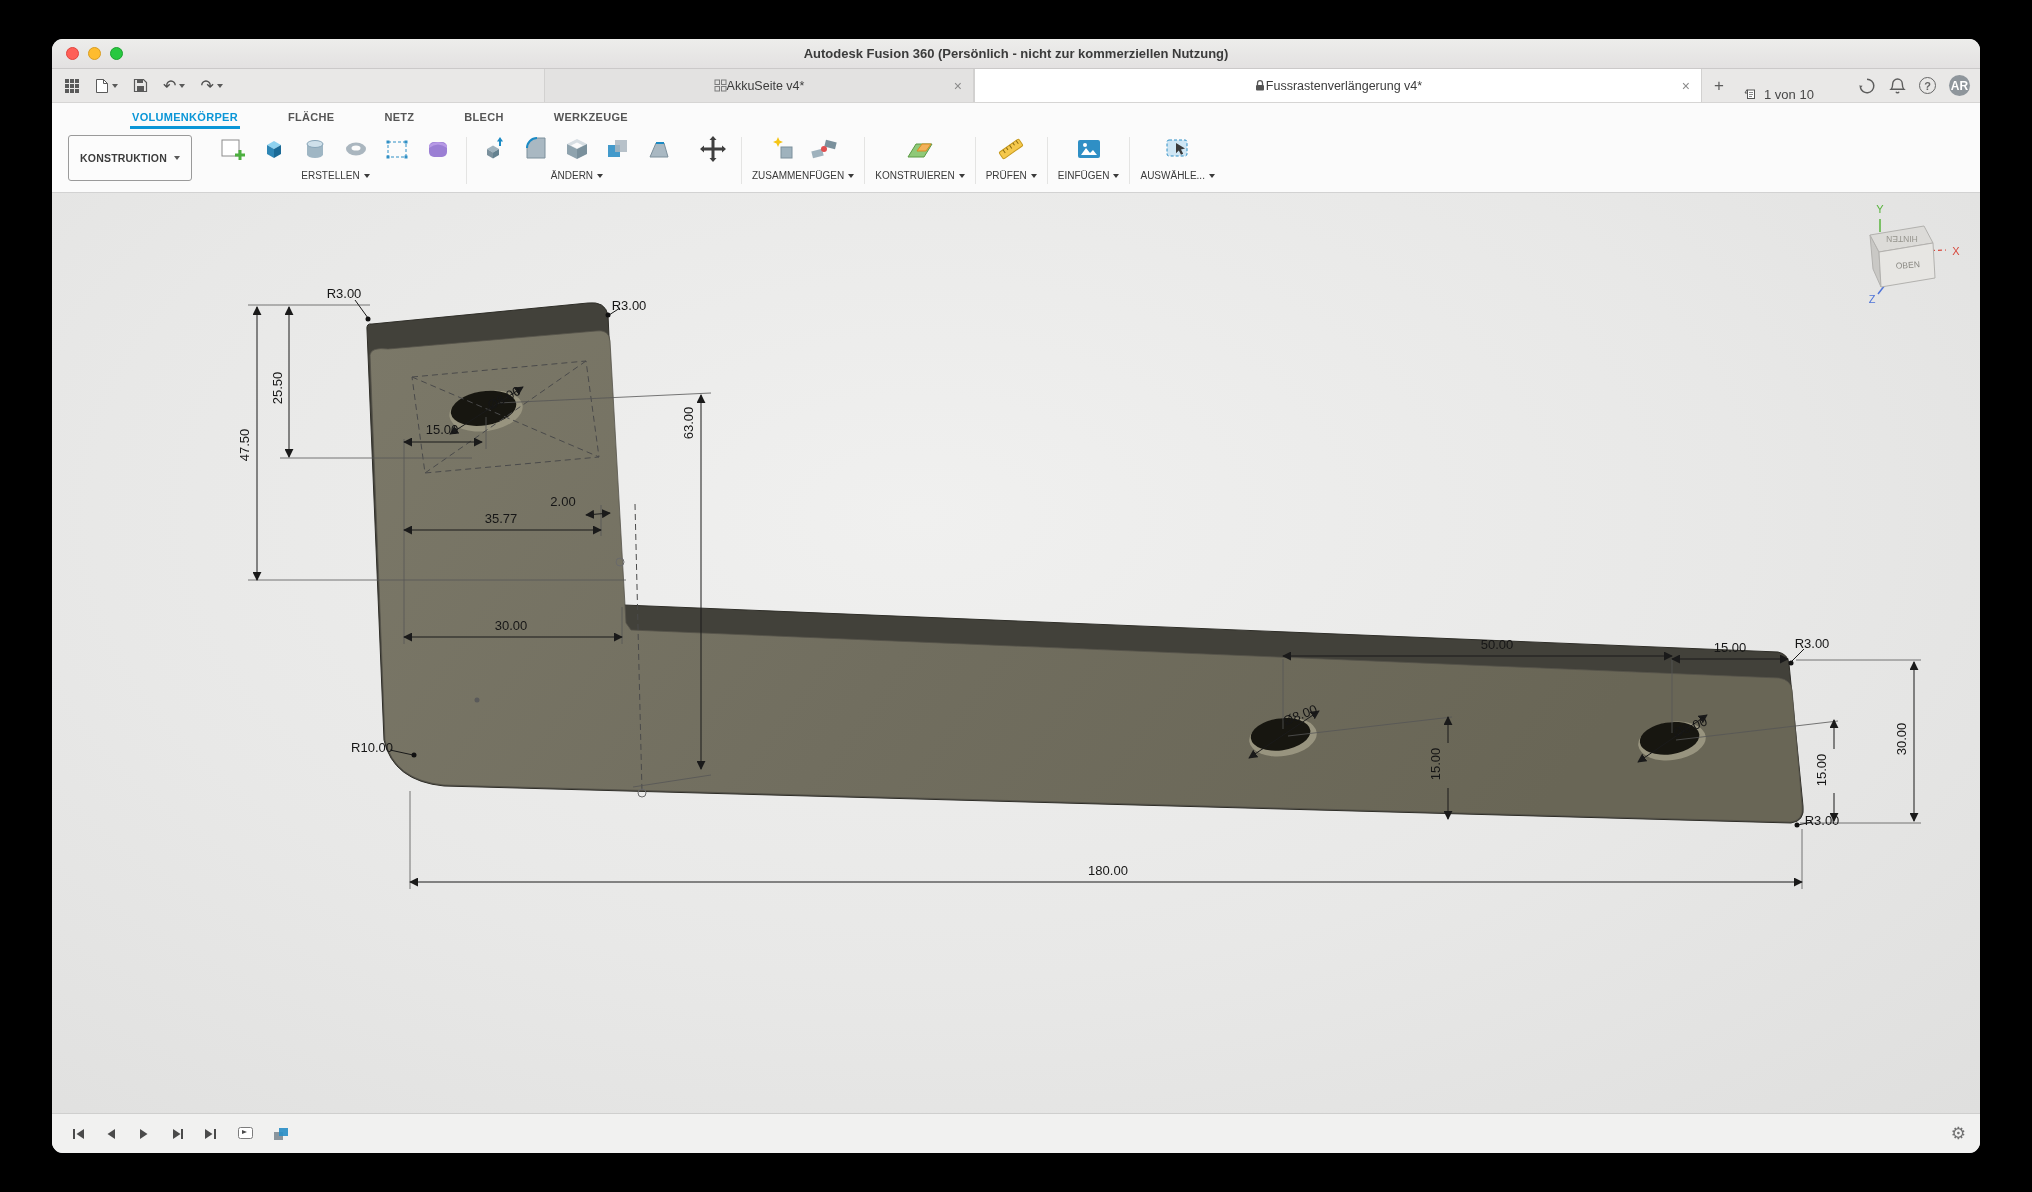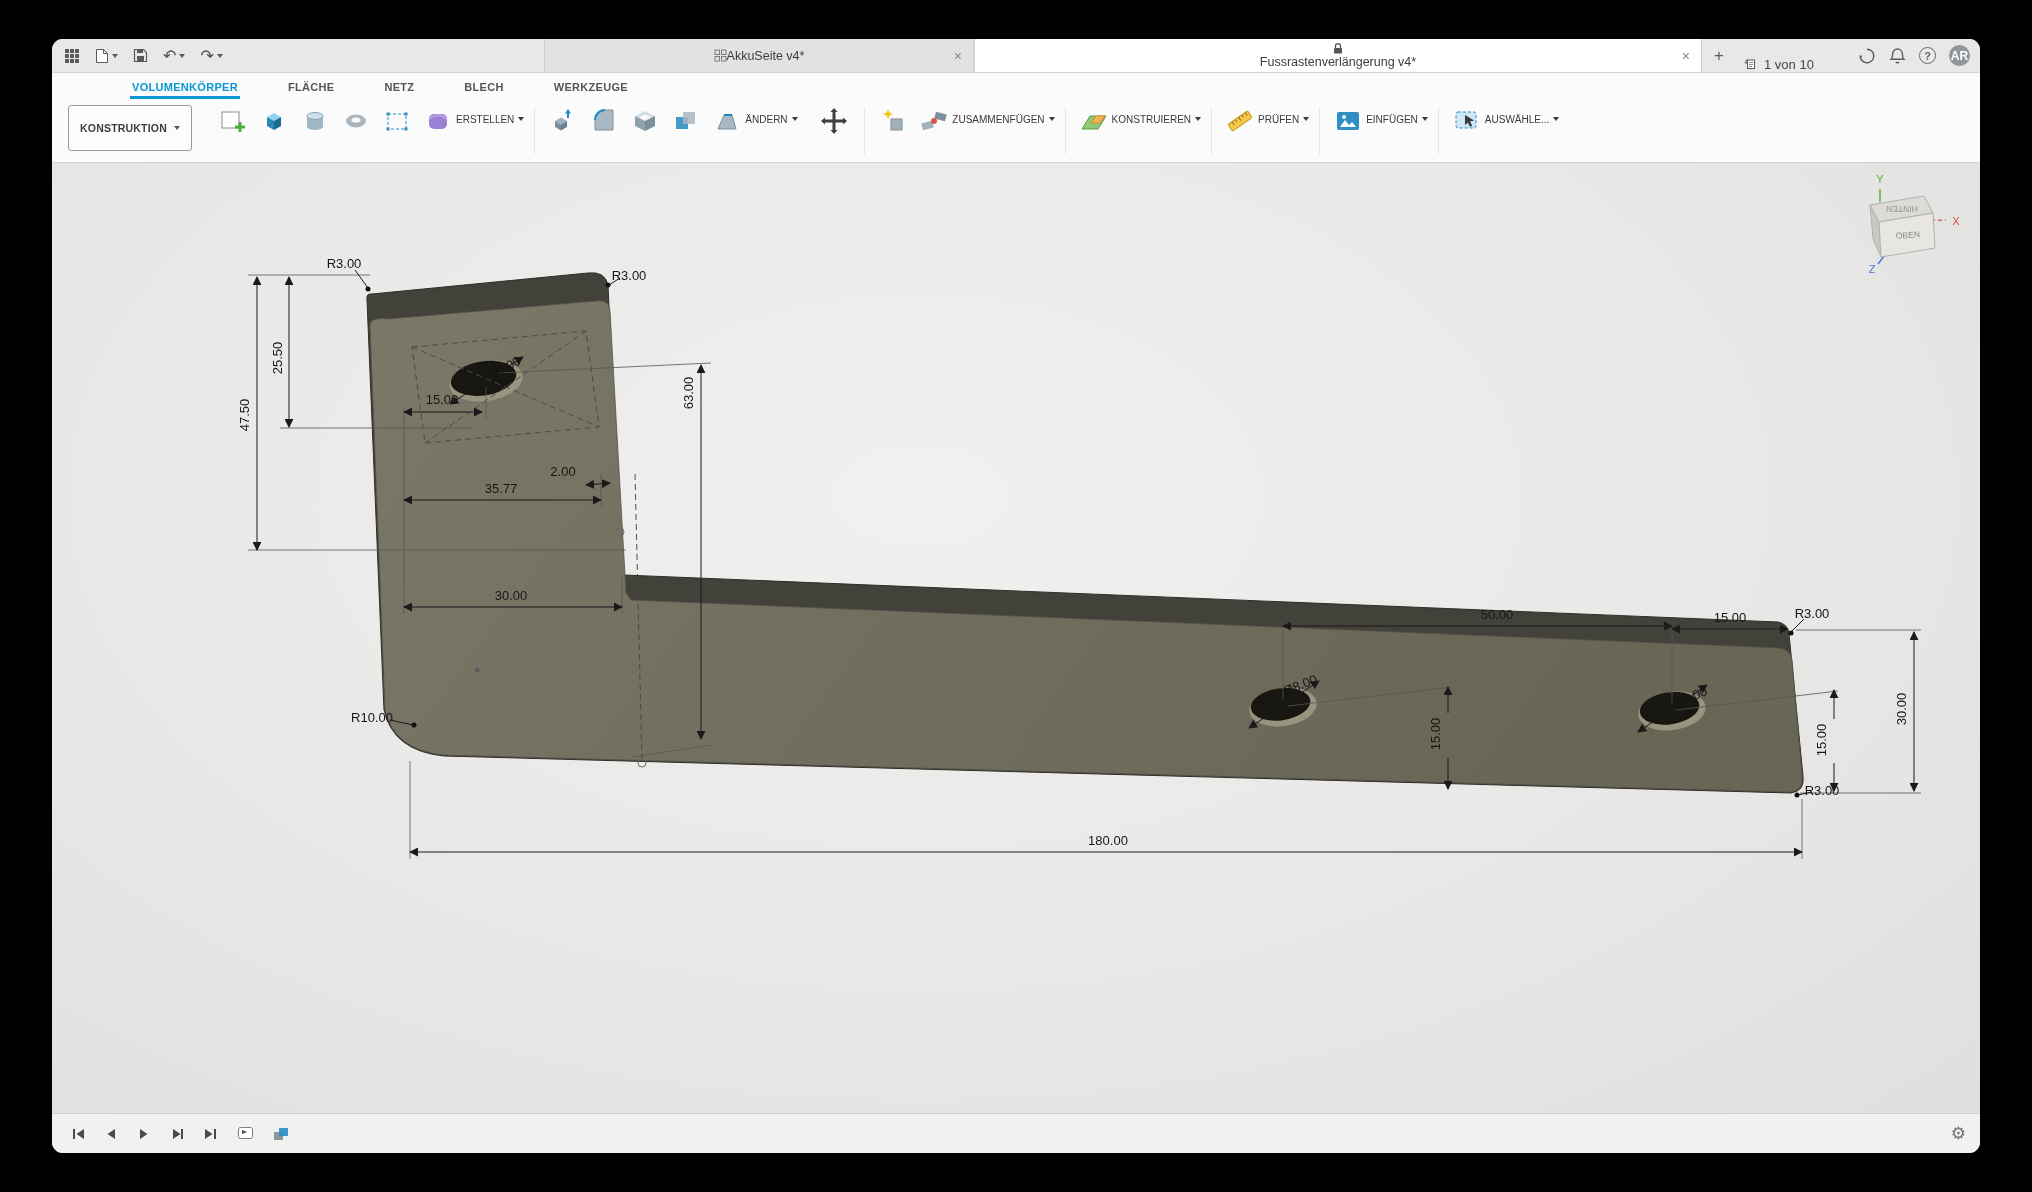--- a/index.html
+++ b/index.html
@@ -19,41 +19,41 @@
   .tabbar{height:33px;background:#e9e8e7;border-bottom:1px solid #d6d5d4;position:relative;flex:none;}
   .qat{position:absolute;left:12px;top:0;bottom:0;display:flex;align-items:center;gap:15px;color:#5a5a5a;}
   .qat .btn{display:flex;align-items:center;gap:3px;cursor:default;}
   .caret{width:0;height:0;border-left:3.5px solid transparent;border-right:3.5px solid transparent;
     border-top:4px solid #5a5a5a;}
   .glyph{font-size:16px;color:#4f4f4f;line-height:1;}
   .doc-tabs{position:absolute;left:492px;top:0;bottom:0;display:flex;align-items:stretch;}
   .dtab{position:relative;display:flex;align-items:center;justify-content:center;
     font-size:12.5px;color:#3c3c3c;border-left:1px solid #d2d1d0;border-right:1px solid #d2d1d0;}
   .dtab.inactive{width:428px;background:#e3e2e1;}
-  .dtab.active{width:726px;background:#ffffff;flex-direction:column;}
+  .dtab.active{width:726px;background:#ffffff;}
   .tab-close{position:absolute;right:11px;top:50%;transform:translateY(-50%);font-size:14px;color:#8a8a8a;}
   .plus{width:34px;display:flex;align-items:center;justify-content:center;font-size:17px;color:#5c5c5c;}
   .vcounter{display:flex;align-items:flex-end;gap:6px;font-size:13px;color:#474747;padding:0 8px;}
   .rightclu{position:absolute;right:10px;top:0;bottom:0;display:flex;align-items:center;gap:13px;}
   .helpc{width:17px;height:17px;border:1.5px solid #666;border-radius:50%;font-size:11px;color:#666;
     display:flex;align-items:center;justify-content:center;font-weight:bold;box-sizing:border-box;}
   .avatar{width:21px;height:21px;border-radius:50%;background:#8f969c;color:#fff;font-size:12px;
     font-weight:bold;display:flex;align-items:center;justify-content:center;}
   
   .ribtabs{height:26px;background:#fbfbfb;display:flex;align-items:flex-end;padding-left:78px;
     gap:46px;flex:none;}
   .rtab{font-size:11px;font-weight:bold;letter-spacing:.3px;color:#555;padding:3px 2px 6px;}
   .rtab.active{color:#0a96d7;box-shadow:inset 0 -3px 0 #0a96d7;}
   
   .ribbon{height:63px;background:#fbfbfb;border-bottom:1px solid #d2d2d2;display:flex;
     align-items:stretch;flex:none;}
   .kbtn{align-self:center;margin:0 14px 6px 16px;height:44px;border:1px solid #9a9a9a;border-radius:3px;
     background:#fcfcfc;display:flex;align-items:center;gap:7px;padding:0 11px;font-size:10.5px;
     font-weight:bold;color:#3c3c3c;letter-spacing:.2px;}
-  .rgroup{display:flex;flex-direction:row;align-items:center;padding:2px 9px 21px;}
+  .rgroup{display:flex;flex-direction:column;align-items:center;padding:2px 9px 7px;justify-content:flex-end;}
   .rgroup .icons{display:flex;align-items:center;gap:5px;flex:1;}
   .tool{width:36px;height:42px;display:flex;align-items:center;justify-content:center;border-radius:3px;}
   .glabel{display:flex;align-items:center;gap:4px;font-size:10px;color:#3a3a3a;padding-bottom:4px;}
   .glabel .caret{border-top-color:#3a3a3a;}
   .rsep{width:1px;background:#e4e4e3;margin:8px 1px;}
   
   .canvas{flex:1;position:relative;
     background:radial-gradient(ellipse at 45% 35%, #f0f0ef 0%, #e8e8e7 55%, #dfdfde 100%);}
   .canvas svg.scene{position:absolute;inset:0;}
   .dim{position:absolute;font-size:13px;color:#161616;white-space:nowrap;transform-origin:center;}
@@ -63,20 +63,28 @@
     align-items:center;padding:0 14px;gap:9px;flex:none;}
   .pb{width:24px;height:24px;display:flex;align-items:center;justify-content:center;}
   .tlico{width:22px;height:22px;display:flex;align-items:center;justify-content:center;margin-left:4px;}
   .gear{margin-left:auto;font-size:17px;color:#707070;}
 </style>
 </head>
 <body>
 
 <div class="window">
 
+  <div class="titlebar">
+    <div class="lights">
+      <div class="light l-red"></div>
+      <div class="light l-yel"></div>
+      <div class="light l-grn"></div>
+    </div>
+    <div class="wtitle">Autodesk Fusion 360 (Persönlich - nicht zur kommerziellen Nutzung)</div>
+  </div>
 
   <div class="tabbar">
     <div class="qat">
       <span class="btn">
         <svg width="16" height="16" viewBox="0 0 16 16">
             <g fill="#5a5a5a">
           <rect x="1" y="1" width="4" height="4"></rect>
               <rect x="6" y="1" width="4" height="4"></rect>
               <rect x="11" y="1" width="4" height="4"></rect>
           <rect x="1" y="6" width="4" height="4"></rect>

